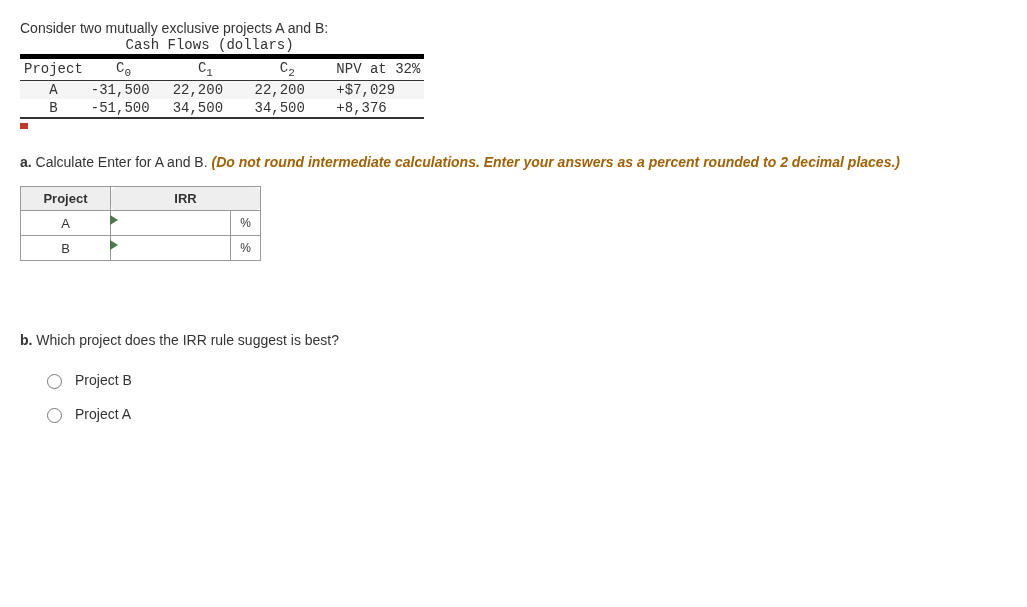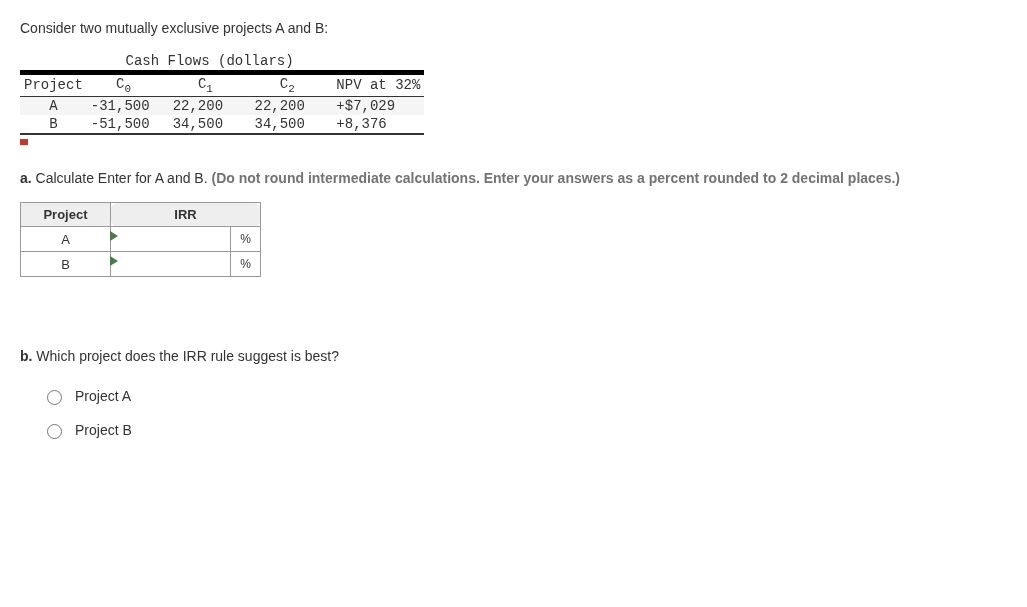--- a/index.html
+++ b/index.html
@@ -4,21 +4,21 @@
   <style>
     * { box-sizing: border-box; }
     body {
       font-family: Arial, Helvetica, sans-serif;
       font-size: 14px;
       color: #333;
       margin: 0;
       padding: 20px;
       width: 1027px;
     }
-    .intro { margin-bottom: 16px; }
+    .intro { }
     .mono-table {
       font-family: 'Courier New', monospace;
       font-size: 14px;
       border-collapse: collapse;
       margin-bottom: 6px;
     }
     .mono-table td {
       padding: 1px 4px;
       white-space: pre;
       text-align: left;
@@ -31,21 +31,21 @@
     .mono-table .center { text-align: center; }
     .sub { font-size: 11px; vertical-align: sub; }
     .red-handle {
       display: block;
       width: 8px; height: 6px;
       background: #c0392b;
       margin-top: -2px;
     }
     .question { margin: 24px 0 14px 0; line-height: 1.4; }
     .question .bold { font-weight: bold; }
-    .question .red { color: #737373; font-weight: bold; }
+    .question .red { color: #a16207; font-weight: bold; font-style: italic; }
     .answer-table {
       border-collapse: collapse;
       font-size: 13px;
     }
     .answer-table th, .answer-table td {
       border: 1px solid #999;
       padding: 4px 8px;
       text-align: center;
     }
     .answer-table th {
@@ -147,19 +147,19 @@
 </tbody>
   </table>
 
 <div class="question part-b">
   <span class="bold">b.</span><span> Which project does the IRR rule suggest is best?</span>
 </div>
 
 <div class="radio-group">
   <label class="radio-option">
     <input type="radio" name="partb" style="">
-    <span>Project A</span>
+    <span>Project B</span>
   </label>
   <label class="radio-option">
     <input type="radio" name="partb" style="">
-    <span>Project B</span>
+    <span>Project A</span>
   </label>
 </div>
 
 </body></html>

